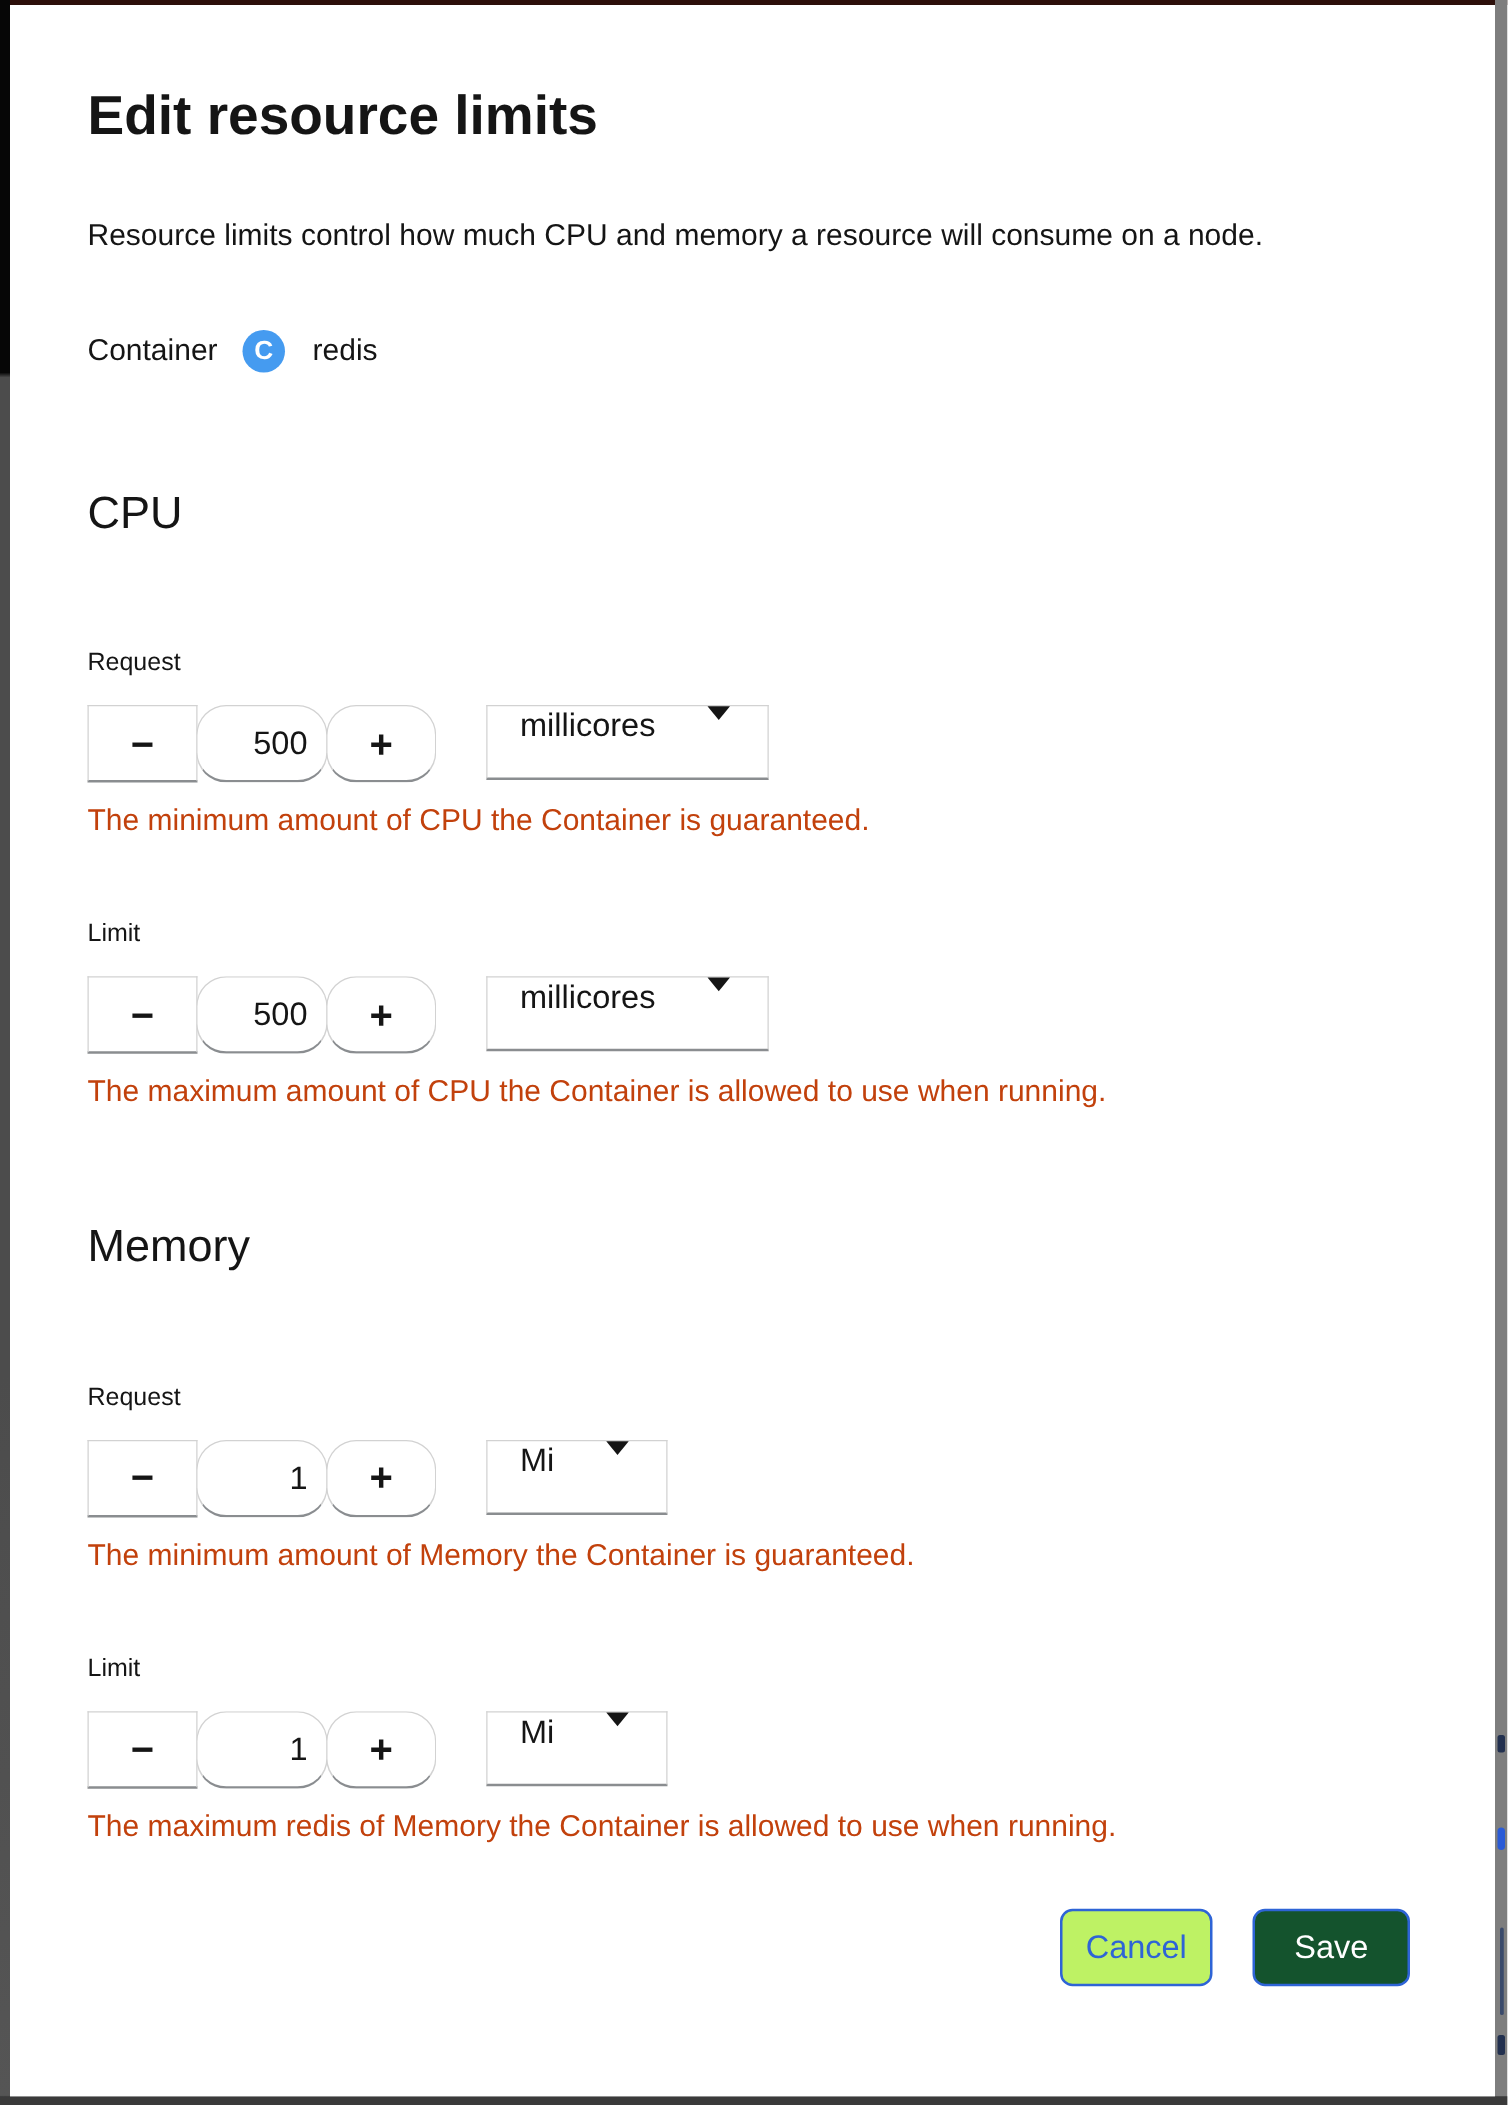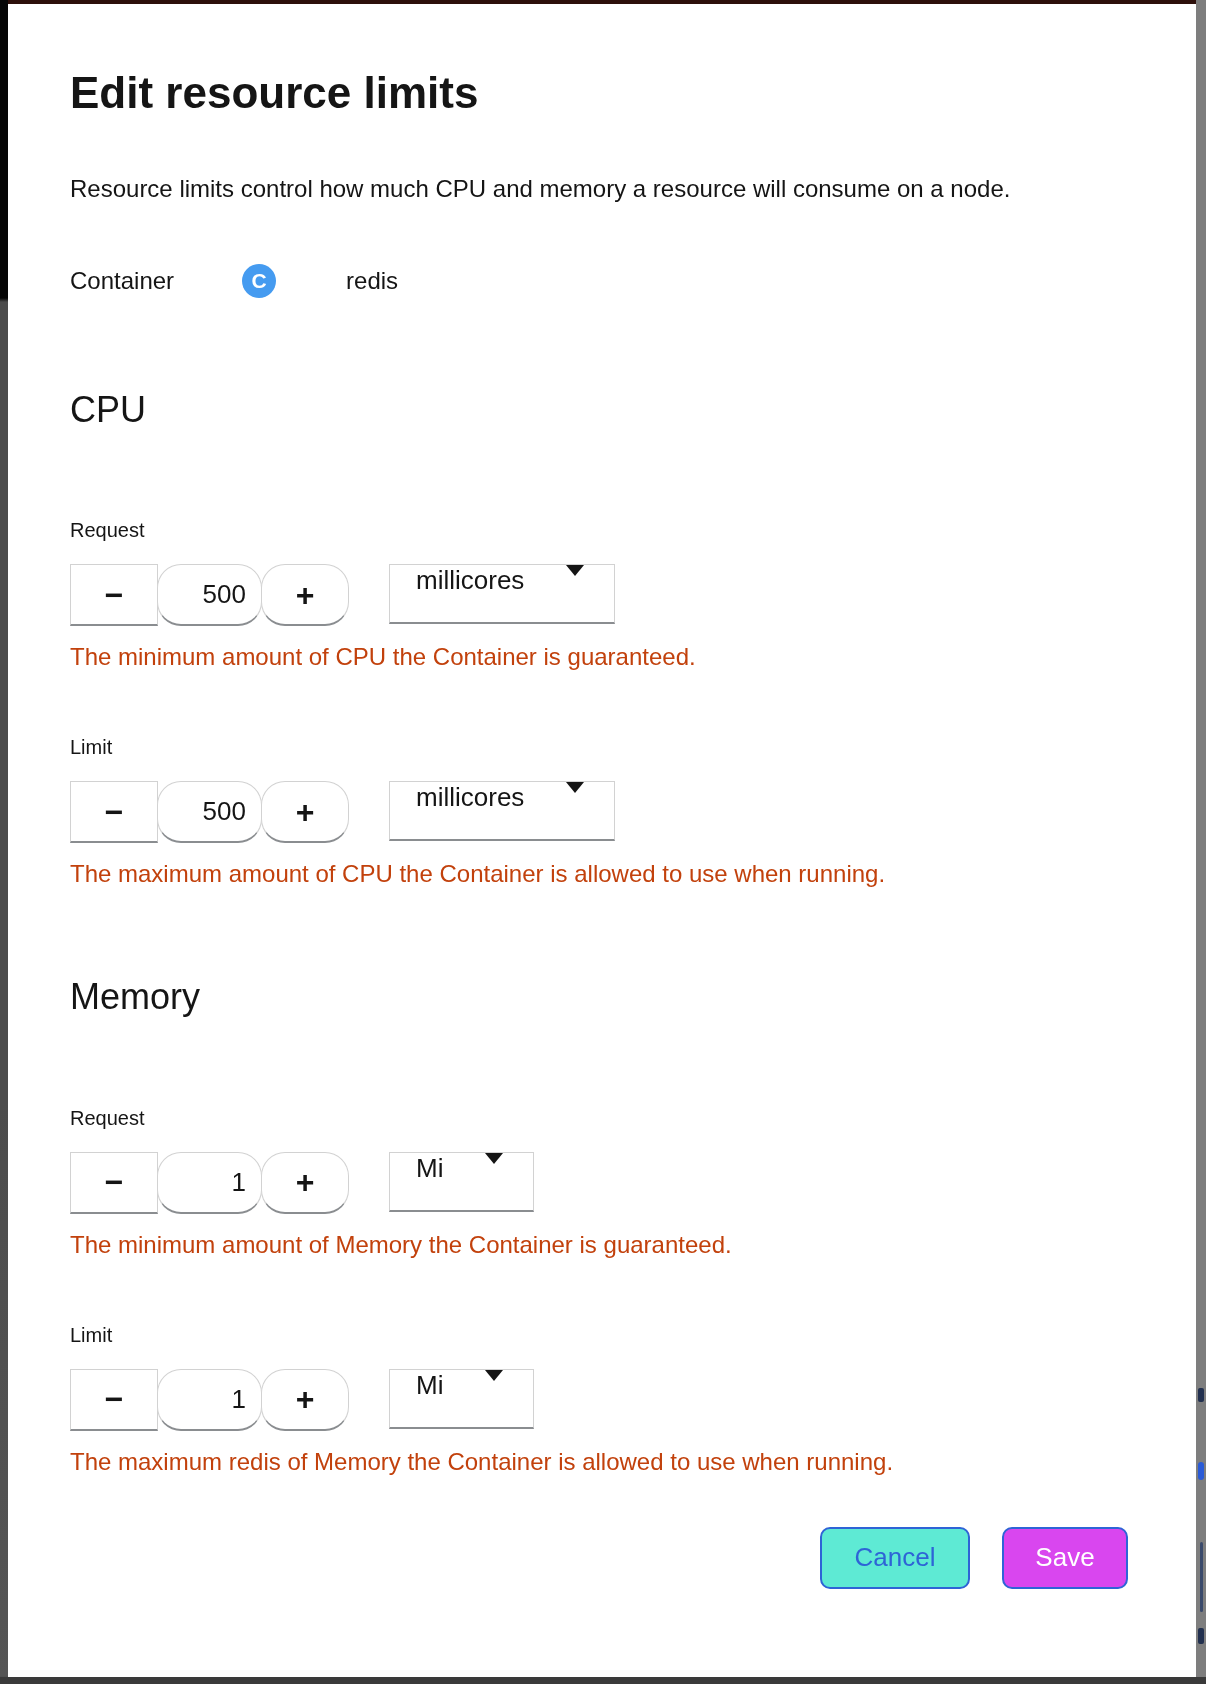--- a/index.html
+++ b/index.html
@@ -20,21 +20,21 @@
   .frag.f3{top:1542px;height:70px;width:3px;left:4px;background:#3a4a6b;}
   .frag.f4{top:1628px;height:16px;}
   .edge-bottom{position:absolute;left:0;top:1677px;width:1206px;height:7px;background:#3a3a3a;}
 
   .modal{position:absolute;left:8px;top:4px;width:1188px;height:1673px;background:#fff;
     padding:0 0 10px 62px;box-sizing:border-box;}
 
   h1.title{margin:64px 0 0 0;font-size:44px;font-weight:700;line-height:1.15;color:#151515;}
   p.desc{margin:54px 0 0 0;font-size:24px;line-height:1.3;color:#151515;}
 
-  .container-row{margin-top:60px;display:flex;align-items:center;font-size:24px;gap:48px;}
+  .container-row{margin-top:60px;display:flex;align-items:center;font-size:24px;}
   .badge{width:34px;height:34px;border-radius:50%;background:#459bf0;color:#fff;
     display:flex;align-items:center;justify-content:center;
     font-size:21px;font-weight:700;margin:0 22px 0 20px;}
 
   h2.section{margin:92px 0 0 0;font-size:36px;font-weight:400;line-height:1.1;color:#151515;}
   h2.section.mem{margin-top:88px;}
 
   .field-label{margin-top:90px;font-size:20px;font-weight:400;}
   .field-label.limit{margin-top:64px;}
 
@@ -59,22 +59,22 @@
   .caret{width:0;height:0;margin-left:42px;
     border-left:9px solid transparent;border-right:9px solid transparent;
     border-top:11px solid #151515;}
 
   p.help{margin:16px 0 0 0;font-size:24px;line-height:1.25;color:#c2410c;}
 
   .footer{margin-top:50px;display:flex;justify-content:flex-end;
     padding-right:68px;gap:32px;}
   .btn{height:62px;border-radius:10px;font-size:26px;font-family:inherit;
     display:flex;align-items:center;justify-content:center;cursor:pointer;}
-  .btn.cancel{width:150px;background:#5eead4;border:2px solid #2e64d6;color:#2e64d6;}
-  .btn.save{width:126px;background:#d946ef;border:2px solid #2e64d6;color:#fff;}
+  .btn.cancel{width:122px;background:#bef264;border:2px solid #2e64d6;color:#2e64d6;}
+  .btn.save{width:126px;background:#14532d;border:2px solid #2e64d6;color:#fff;}
 </style>
 </head>
 <body>
 
 <div class="edge-top"></div>
 <div class="edge-left"></div>
 <div class="edge-right">
   <i class="frag f1"></i>
   <i class="frag f2"></i>
   <i class="frag f3"></i>

